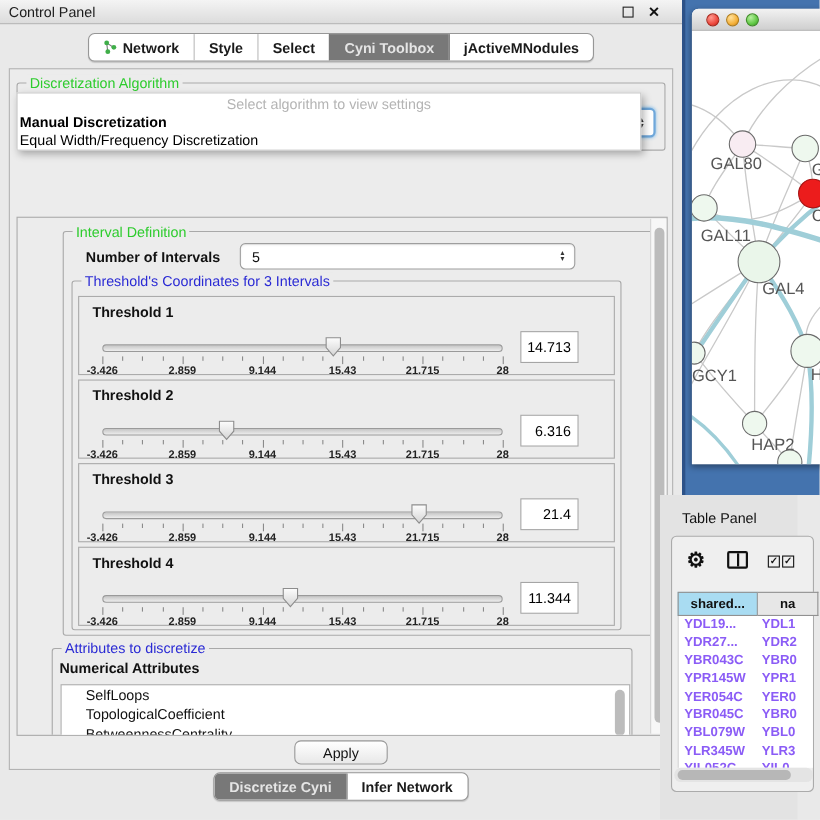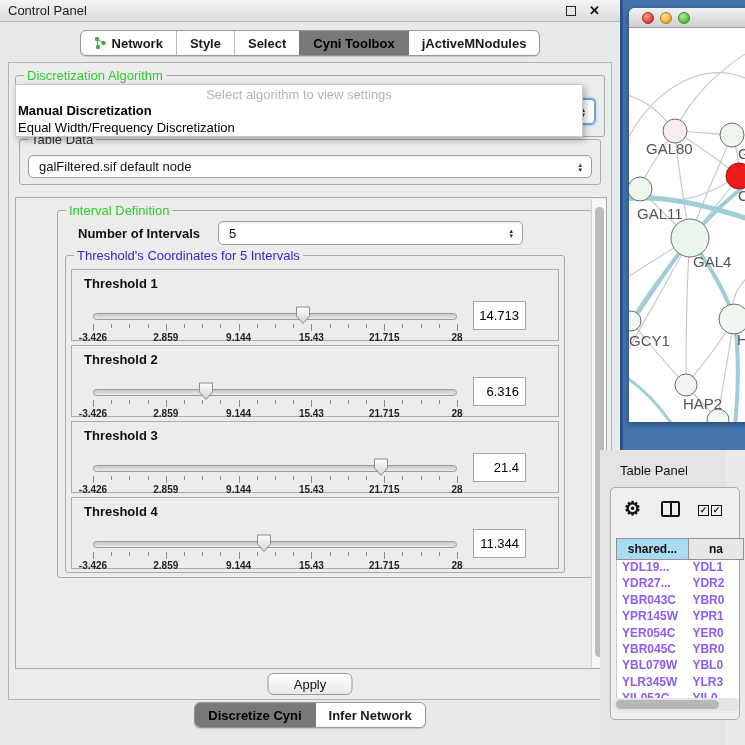--- a/index.html
+++ b/index.html
@@ -15,21 +15,21 @@
   #float-ic { position:absolute; right:44px; top:6px; width:10px; height:10px; border:1.5px solid #222; }
   #close-ic { position:absolute; right:20px; top:3px; font-size:13px; font-weight:bold; color:#111; }
   #close-ic::before { content:"\2715"; }
 
   
   .tabgroup { display:flex; height:26px; border:1px solid #979797; border-radius:6px;
     background:#fff; overflow:hidden; box-shadow:0 1px 1px rgba(0,0,0,.15); }
   .tabgroup .tab { display:flex; align-items:center; gap:5px; padding:0 13px;
     font-size:13px; font-weight:600; color:#1a1a1a; border-left:1px solid #bbb; cursor:default; }
   .tabgroup .tab:first-child { border-left:none; }
-  .tabgroup .tab.selected { background:#787878; color:#000000; border-left-color:#787878; }
+  .tabgroup .tab.selected { background:#787878; color:#e5e5e5; border-left-color:#787878; }
   .tabgroup .tab.selected + .tab { border-left-color:#787878; }
   #top-tabbar { left:0; top:30px; width:620px; display:flex; justify-content:center; }
   #bottom-tabbar { left:0; top:702px; width:620px; display:flex; justify-content:center; }
   .net-ic { width:13px; height:14px; }
 
   #main-box { left:8px; top:62px; width:604px; height:638px;
     border:1px solid #b3b3b3; background:#ececec; }
 
   .group { position:absolute; border:1px solid #a9a9a9; border-radius:3px; }
   .group > .legend { position:absolute; top:-8px; left:8px; background:#ececec;
@@ -172,39 +172,33 @@
       <span class="legend green">Discretization Algorithm</span>
       <div class="combo focused" style="left:10px; top:22px; width:570px; height:27px;"></div>
     </div>
 
     <div id="algo-popup" class="abs">
       <div class="ph">Select algorithm to view settings</div>
       <div class="opt bold">Manual Discretization</div>
       <div class="opt">Equal Width/Frequency Discretization</div>
     </div>
 
-    <div class="group" style="left:10px; top:76px; width:582px; height:46px;">
-      <span class="legend" style="color:#333;">Table Data</span>
-      <div class="combo" style="left:8px; top:15px; width:564px; height:23px;">
-        <span>galFiltered.sif default node</span>
-      </div>
-    </div>
 
     <div id="scroll-panel" class="abs">
 
       <div class="group" style="left:41px; top:12px; width:537px; height:368px;">
         <span class="legend green">Interval Definition</span>
 
         <span class="bold-label" style="left:20px; top:15px;">Number of Intervals</span>
         <div class="combo" style="left:160px; top:10px; width:305px; height:24px;">
           <span>5</span>
         </div>
 
         <div class="group" style="left:7px; top:44px; width:500px; height:318px;">
-          <span class="legend blue">Threshold's Coordinates for 5 Intervals</span>
+          <span class="legend blue">Threshold's Coordinates for 3 Intervals</span>
           <div id="thr-container">
               <div class="thr-row" style="top: 13px;">
                 <div class="thr-label">Threshold 1</div>
                 <div class="slider-zone">
                   <div class="track"></div>
                   <svg class="thumb-svg" width="16" height="19" viewBox="0 0 16 19" style="left: 202.1px;">
                     <defs>
                       <linearGradient id="tg" x1="0" y1="0" x2="0" y2="1">
                         <stop offset="0" stop-color="#fdfdfd"></stop>
                         <stop offset="1" stop-color="#d4d4d4"></stop>
@@ -384,20 +378,32 @@
                     <span class="ticklabel" style="left: 80%;">21.715</span>
                     <span class="ticklabel" style="left: 100%;">28</span>
                   </div>
                 </div>
                 <div class="value-box">11.344</div>
               </div>
             </div>
         </div>
       </div>
 
+      <div class="group" style="left:31px; top:391px; width:528px; height:95px;">
+        <span class="legend blue">Attributes to discretize</span>
+        <span class="bold-label" style="left:6px; top:10px;">Numerical Attributes</span>
+        <div id="attr-list">
+          <div class="item">SelfLoops</div>
+            <div class="item">TopologicalCoefficient</div>
+            <div class="item">BetweennessCentrality</div>
+            <div class="vscroll" style="right:1px;">
+            <div class="thumb" style="top:3px; height:42px;"></div>
+          </div>
+        </div>
+      </div>
 
       <div class="vscroll" style="right:0;">
         <div class="thumb" style="top:8px; bottom:10px;"></div>
       </div>
     </div>
 
     <button id="apply-btn">Apply</button>
   </div>
 
   <div id="bottom-tabbar" class="abs">

